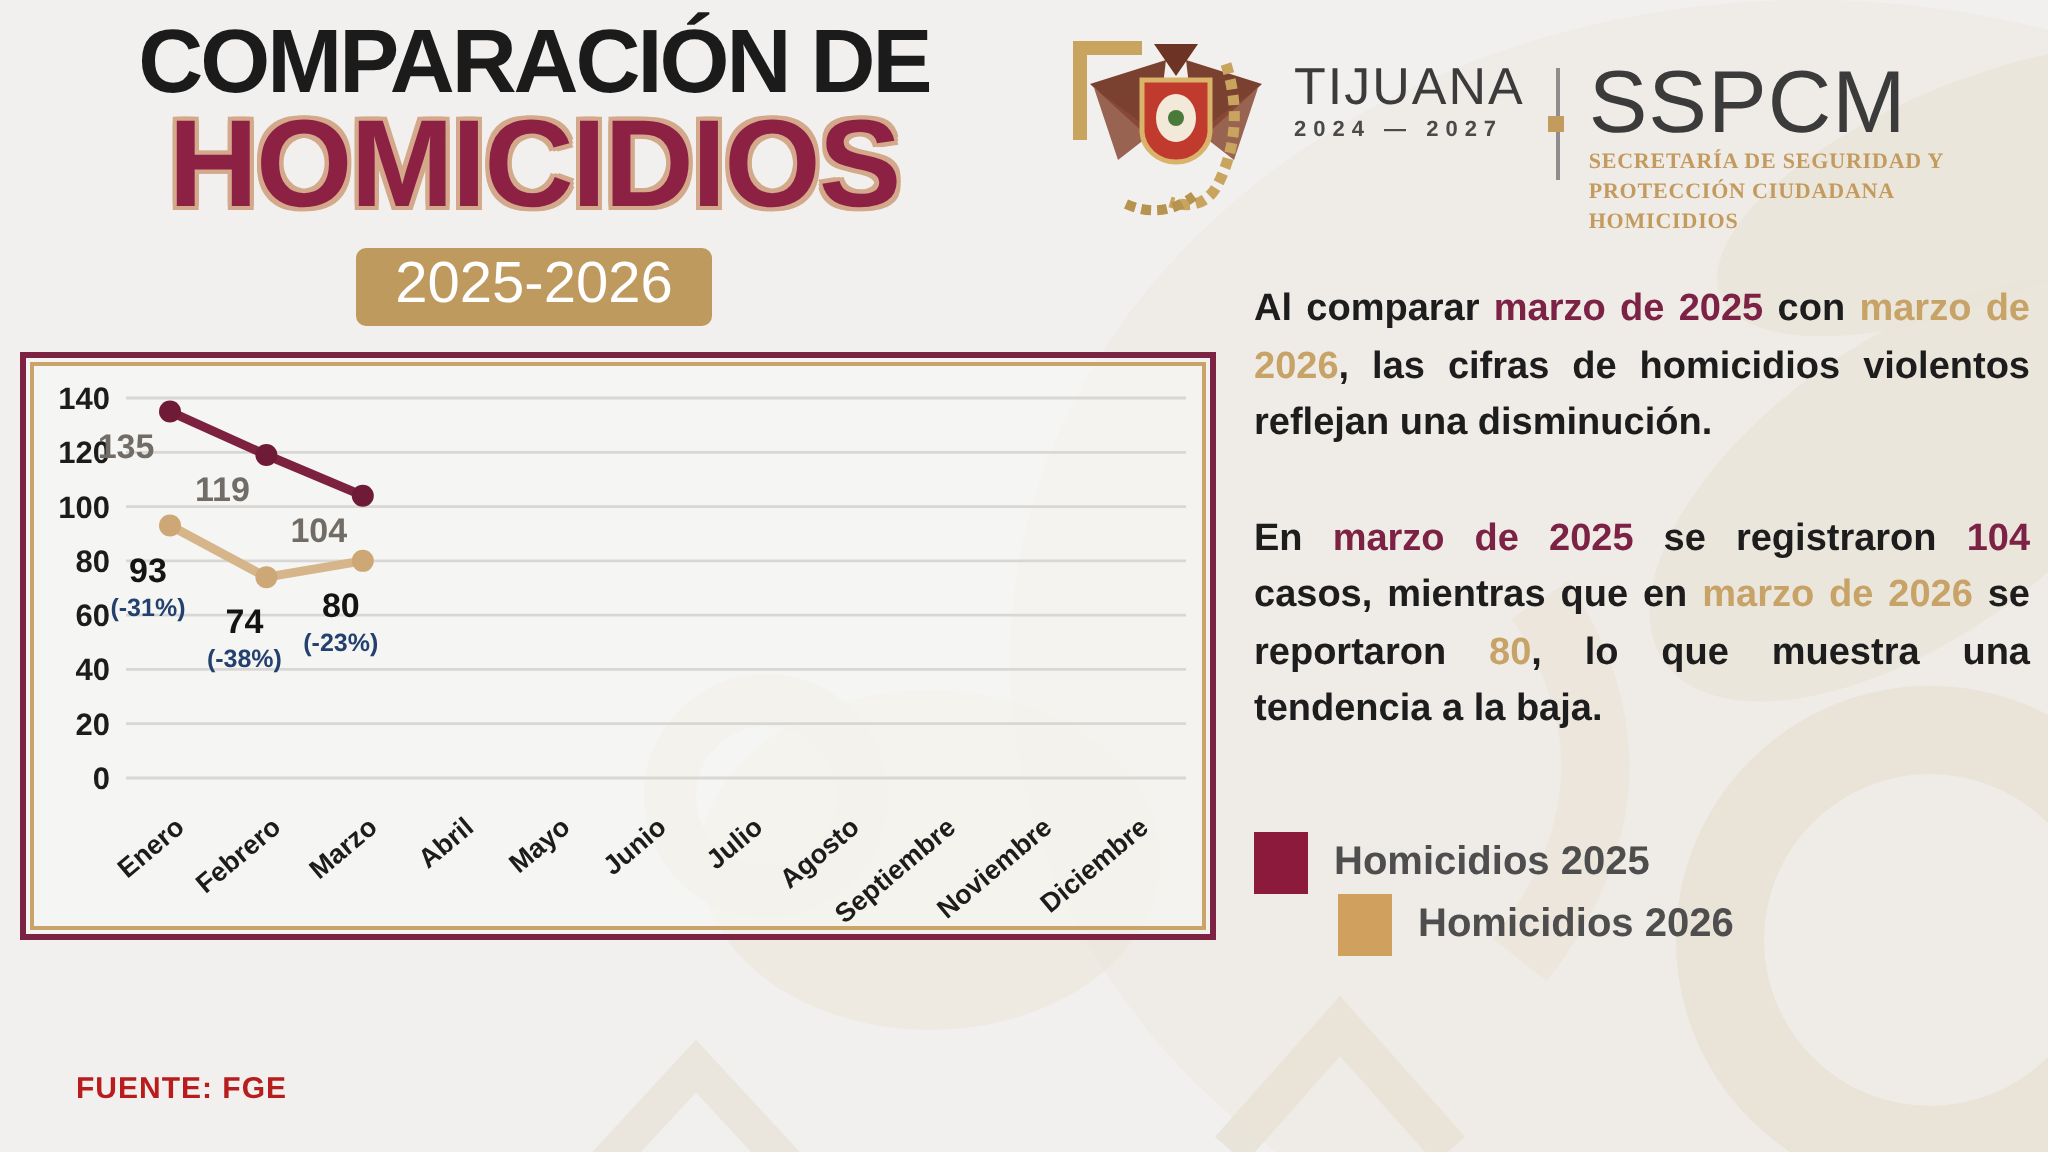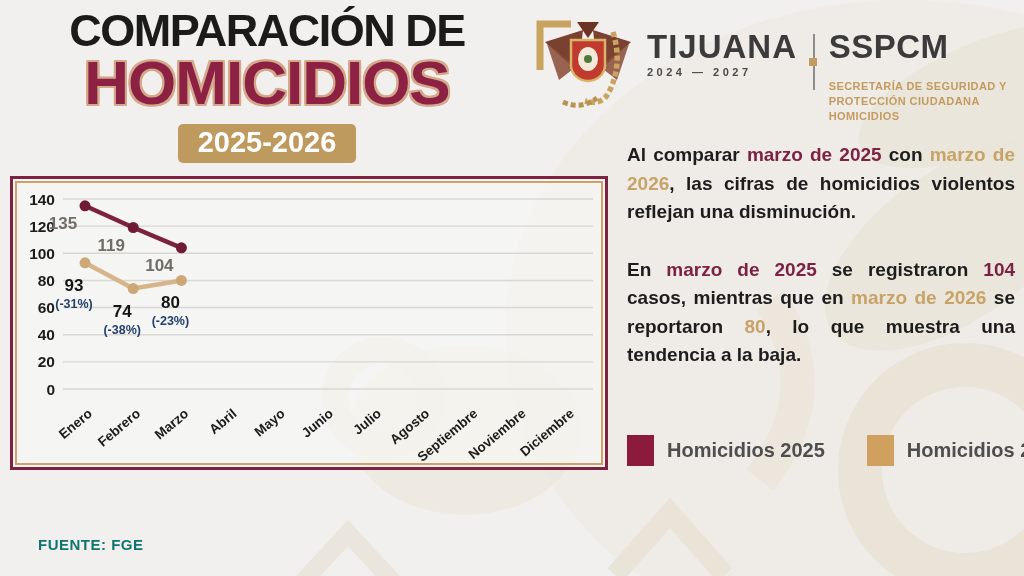--- a/index.html
+++ b/index.html
@@ -24,36 +24,36 @@
   .title-line2 {
     font-size:62px; font-weight:900; letter-spacing:-1px;
     color:#8c2144; line-height:0.98; margin-top:0px;
     text-shadow:-2px -2px 0 #d4a88a, 2px -2px 0 #d4a88a, -2px 2px 0 #d4a88a,
                  2px 2px 0 #d4a88a, 0 -2px 0 #d4a88a, 0 2px 0 #d4a88a,
                 -2px 0 0 #d4a88a, 2px 0 0 #d4a88a;
   }
   .year-badge {
     display:inline-block; margin-top:10px;
     background:#bf9a5e; color:#ffffff;
-    font-size:29px; font-weight:700; letter-spacing:0px;
+    font-size:29px; font-weight:400; letter-spacing:0px;
     padding:2px 20px 4px 20px; border-radius:5px;
   }
 
   
   .brand { position:absolute; left:533px; top:12px; display:flex; align-items:flex-start; z-index:3; }
   .brand-logo { width:110px; height:100px; flex:0 0 auto; }
   .brand-city { margin-left:4px; margin-top:18px; }
-  .brand-city-name { font-size:33px; font-weight:700; color:#3b3b3b; letter-spacing:1px; line-height:1; }
+  .brand-city-name { font-size:26px; font-weight:400; color:#3b3b3b; letter-spacing:1px; line-height:1; }
   .brand-city-sub { font-size:11.5px; font-weight:700; color:#c49b5f; letter-spacing:2.2px; margin-top:3px; }
   .brand-city-years { font-size:11px; font-weight:700; color:#4a4a4a; letter-spacing:3.5px; margin-top:3px; }
   .brand-divider { position:relative; width:2px; height:56px; background:#8d8d8d; margin:22px 14px 0 16px; }
   .brand-divider .sq { position:absolute; left:-4px; top:24px; width:8px; height:8px; background:#c49b5f; }
   .brand-org { margin-top:18px; }
-  .brand-org-name { font-size:33px; font-weight:700; color:#3b3b3b; letter-spacing:0.5px; line-height:1; }
-  .brand-org-sub { font-size:11px; font-weight:700; color:#c49b5f; letter-spacing:0.4px; margin-top:16px; line-height:1.35; }
+  .brand-org-name { font-size:44px; font-weight:400; color:#3b3b3b; letter-spacing:0.5px; line-height:1; }
+  .brand-org-sub { font-size:11px; font-weight:700; color:#c49b5f; letter-spacing:0.4px; margin-top:0; line-height:1.35;font-family:Liberation Serif, serif; }
 
   
   .chart-box {
     position:absolute; left:10px; top:176px; width:598px; height:294px;
     border:3px solid #7c2242; background:rgba(252,251,249,0.35);
     padding:2px; z-index:2;
   }
   .chart-inner {
     width:100%; height:100%;
     border:2px solid #c9a36a;
@@ -68,28 +68,28 @@
 
   
   .panel { position:absolute; left:627px; top:141px; width:388px; z-index:3; }
   .panel p {
     font-size:19px; font-weight:700; line-height:1.5;
     color:#1d1d1d; text-align:justify;
   }
   .panel p + p { margin-top:29px; }
 
   
-  .legend { position:absolute; left:627px; top:435px; width:392px; display:flex; align-items:flex-start; z-index:3; }
+  .legend { position:absolute; left:627px; top:416px; width:392px; display:flex; align-items:flex-start; z-index:3;flex-direction:column; }
   .legend-item { display:flex; align-items:center; }
   .legend-item + .legend-item { margin-left:42px; }
   .legend-swatch { width:27px; height:31px; flex:0 0 auto; }
   .legend-label { margin-left:13px; font-size:20px; font-weight:800; color:#4e4e4e; white-space:nowrap; }
 
   
-  .source { position:absolute; left:38px; top:536px; font-size:15px; font-weight:700; color:#0f766e; letter-spacing:0.5px; z-index:3; }
+  .source { position:absolute; left:38px; top:536px; font-size:15px; font-weight:700; color:#b91c1c; letter-spacing:0.5px; z-index:3; }
 </style>
 </head>
 <body>
 
 <svg class="watermarks" viewBox="0 0 1024 576" aria-hidden="true">
   <ellipse cx="905" cy="330" rx="400" ry="330" fill="#ece8e0" opacity="0.55"></ellipse>
   <ellipse cx="990" cy="95" rx="140" ry="55" fill="#eae5da" opacity="0.8" transform="rotate(-22 990 95)"></ellipse>
   <ellipse cx="955" cy="245" rx="150" ry="75" fill="#e9e4d8" opacity="0.75" transform="rotate(-35 955 245)"></ellipse>
   <circle cx="383" cy="398" r="48" fill="none" stroke="#eae4d8" stroke-width="26" opacity="0.9"></circle>
   <ellipse cx="465" cy="430" rx="115" ry="85" fill="#ebe5d9" opacity="0.55"></ellipse>

